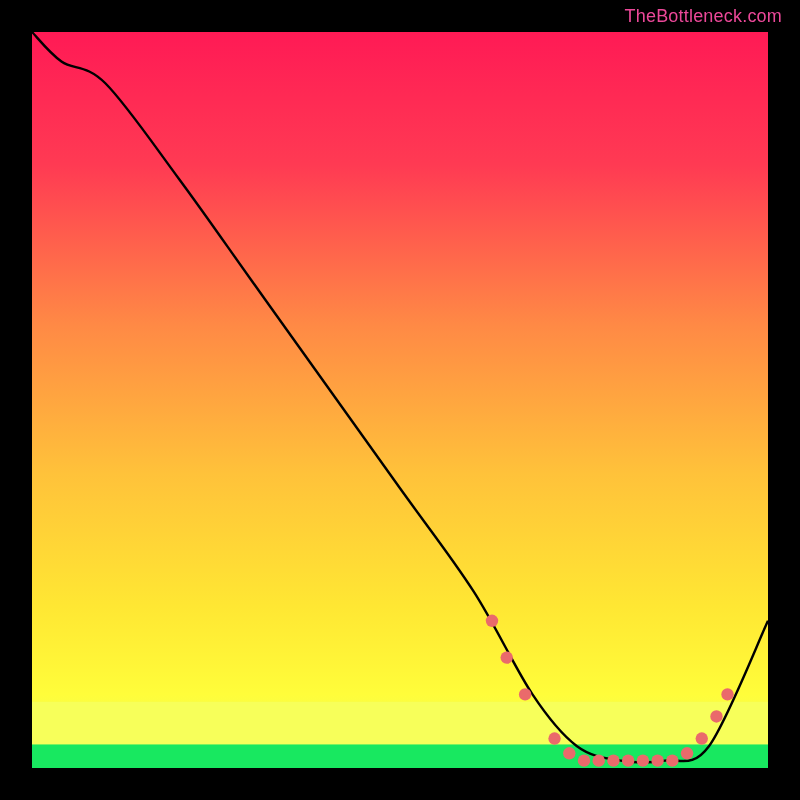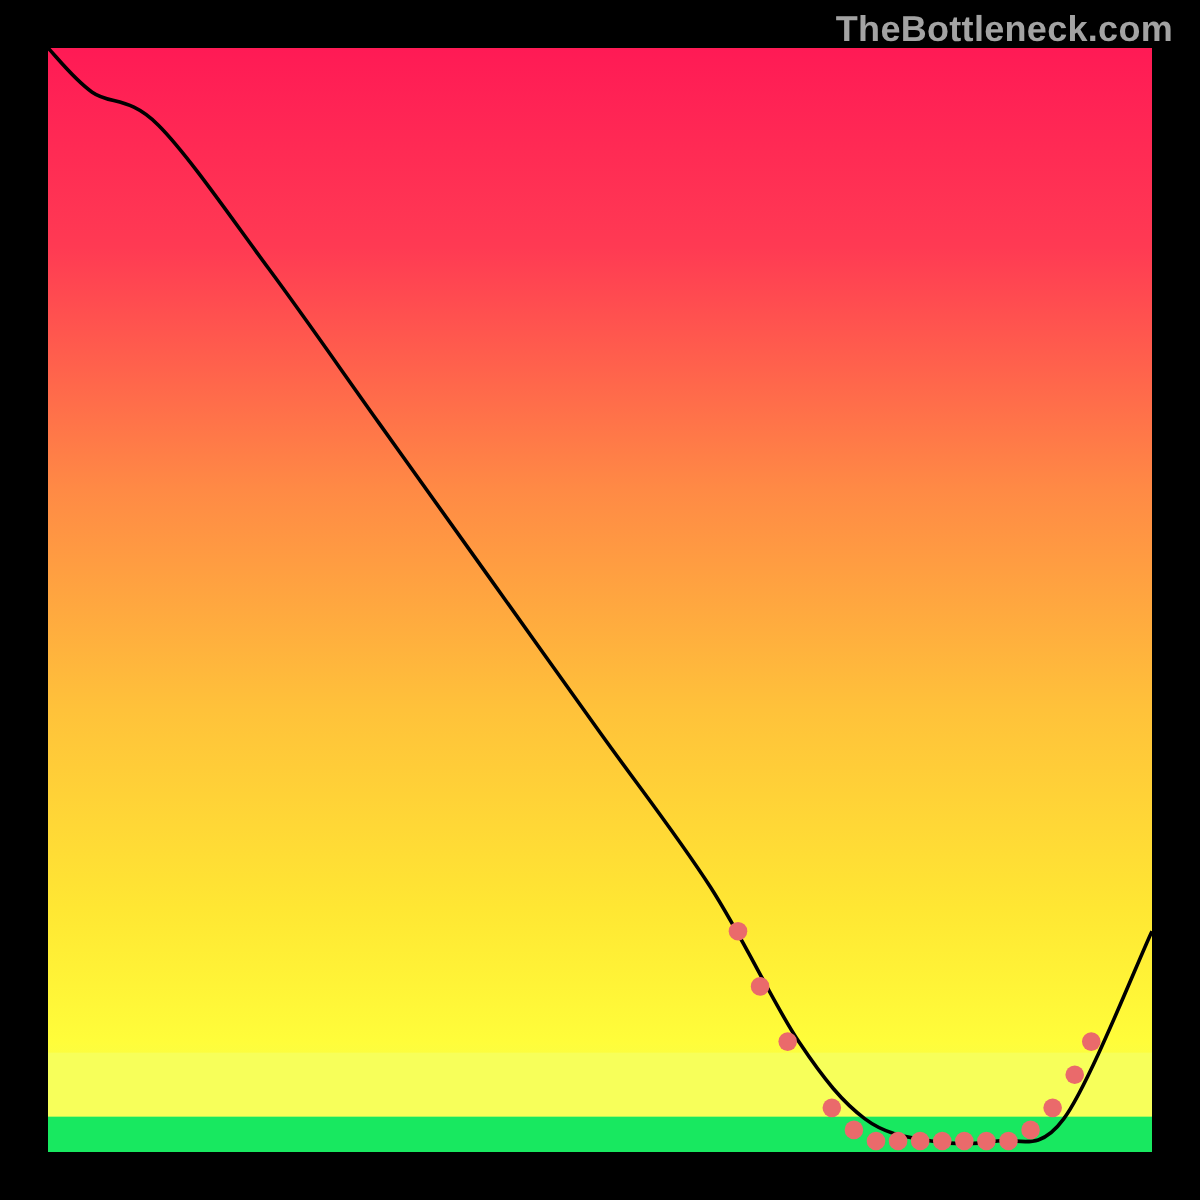--- a/index.html
+++ b/index.html
@@ -34,23 +34,23 @@
     position: absolute;
     inset: 0;
     width: 100%;
     height: 100%;
     overflow: visible;
   }
   .watermark {
     position: absolute;
     top: 6px;
     right: 18px;
-    font-size: 24px;
-    font-weight: 700;
-    color: #a3a3a3;
+    font-size: 18px;
+    font-weight: 400;
+    color: #ec4899;
     letter-spacing: 0.2px;
     pointer-events: none;
   }
 </style>
 </head>
 <body>
 
 <div class="frame">
   <div class="plot-area">
 

